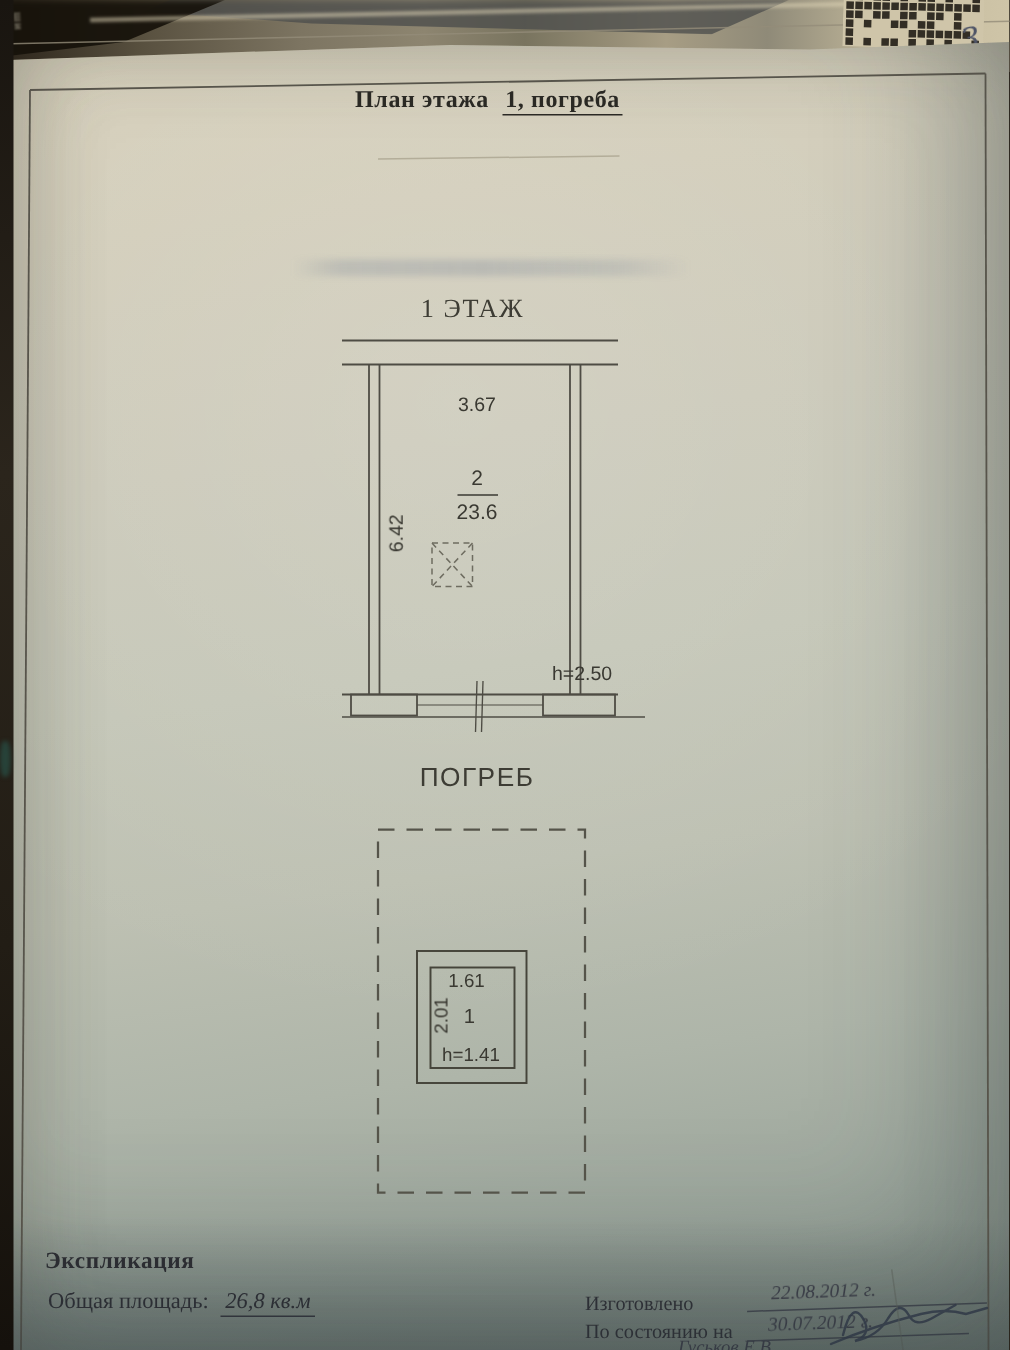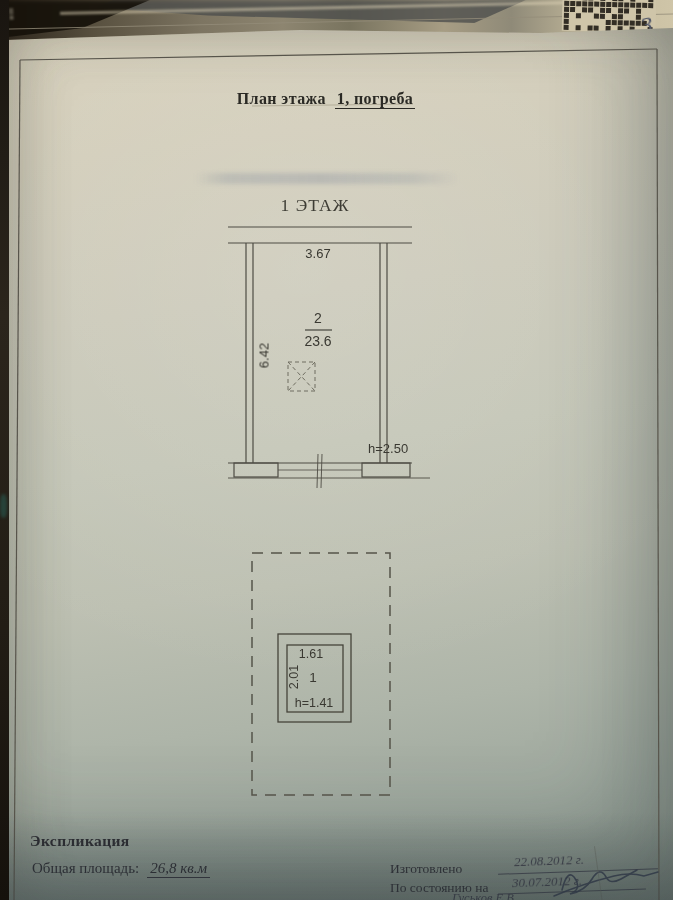--- a/index.html
+++ b/index.html
@@ -42,21 +42,21 @@
     box-shadow:inset 0 0 70px rgba(70,75,70,.22),
                inset -40px -60px 90px rgba(45,58,62,.30),
                inset 25px 10px 50px rgba(95,90,70,.16);}
   #page-bottom-shade{left:0;top:790px;width:673px;height:88px;
     background:linear-gradient(180deg,transparent,rgba(38,52,58,.30));}
   #plan-svg{left:0;top:0;}
 
   
   .ctr{text-align:center;}
   #title{left:136px;top:36px;width:380px;font-weight:bold;font-size:16px;
-    letter-spacing:.4px;color:#2a2924;filter:blur(.25px);margin-top:32px;}
+    letter-spacing:.4px;color:#2a2924;filter:blur(.25px);}
   #title .obj{border-bottom:1.6px solid #2a2924;padding:0 2px 1px 2px;}
   #scale-line{left:186px;top:62px;width:280px;font-size:13.5px;letter-spacing:.5px;
     color:#33312b;filter:blur(.3px);}
   .ghost{left:195px;top:151px;width:265px;height:11px;filter:blur(2.2px);
     background:linear-gradient(90deg,transparent,rgba(110,122,145,.22) 12%,rgba(110,122,145,.26) 48%,rgba(110,122,145,.18) 82%,transparent);}
   .plan-head{width:200px;font-family:"Liberation Sans",sans-serif;font-size:17.5px;
     letter-spacing:1px;color:#3d3c34;filter:blur(.25px);}
   .dim{font-family:"Liberation Sans",sans-serif;font-size:13px;color:#3a3932;
     filter:blur(.25px);white-space:nowrap;}
   .dim-s{font-size:12.5px;}
@@ -206,26 +206,27 @@
   </svg>
 
   <div id="title" class="abs ctr">
     <span>План этажа</span>&nbsp;
     <span class="obj">1, погреба</span>
   </div>
   <div class="abs ghost"></div>
 
   <div class="abs ctr plan-head" style="left:215px;top:173px;font-family:Liberation Serif, serif;">1 ЭТАЖ</div>
 
-  <div class="abs dim ctr" style="left:288px;top:224px;width:60px;">3.67</div>
+  <div class="abs dim ctr" style="left:288px;top:240px;width:60px;">3.67</div>
   <div class="abs dim ctr" style="left:288px;top:288px;width:60px;font-size:14px;">2</div>
   <div class="abs dim ctr" style="left:288px;top:311px;width:60px;font-size:14px;text-align:center;">23.6</div>
   <div class="abs dim ctr rot" style="left:248px;top:326px;width:32px;">6.42</div>
   <div class="abs dim" style="left:341px;top:419px;padding-left:27px;">h=2.50</div>
 
+  <div class="abs ctr plan-head" style="left:218px;top:486px;">ПОГРЕБ</div>
 
   <div class="abs dim-s dim ctr" style="left:286px;top:625px;width:50px;">1.61</div>
   <div class="abs dim-s dim ctr rot" style="left:278px;top:648px;width:32px;">2.01</div>
   <div class="abs dim ctr" style="left:288px;top:648px;width:50px;font-size:13.5px;">1</div>
   <div class="abs dim-s dim ctr" style="left:286px;top:674px;width:56px;">h=1.41</div>
 
   <div id="expl-head" class="abs">Экспликация</div>
   <div id="total-area" class="abs">
     <span>Общая площадь:</span><span class="val">26,8 кв.м</span>
   </div>

